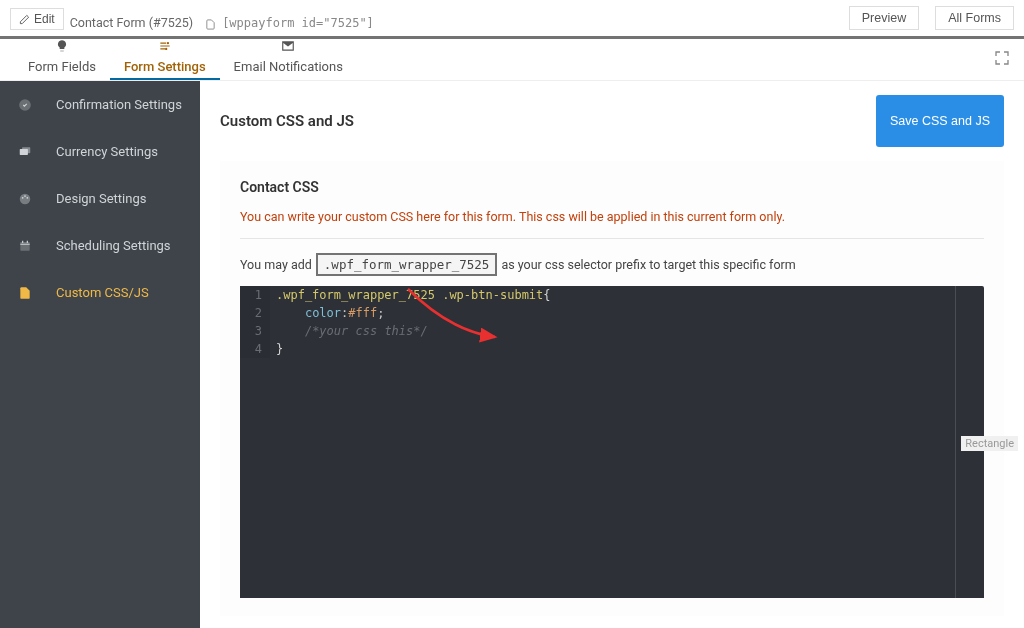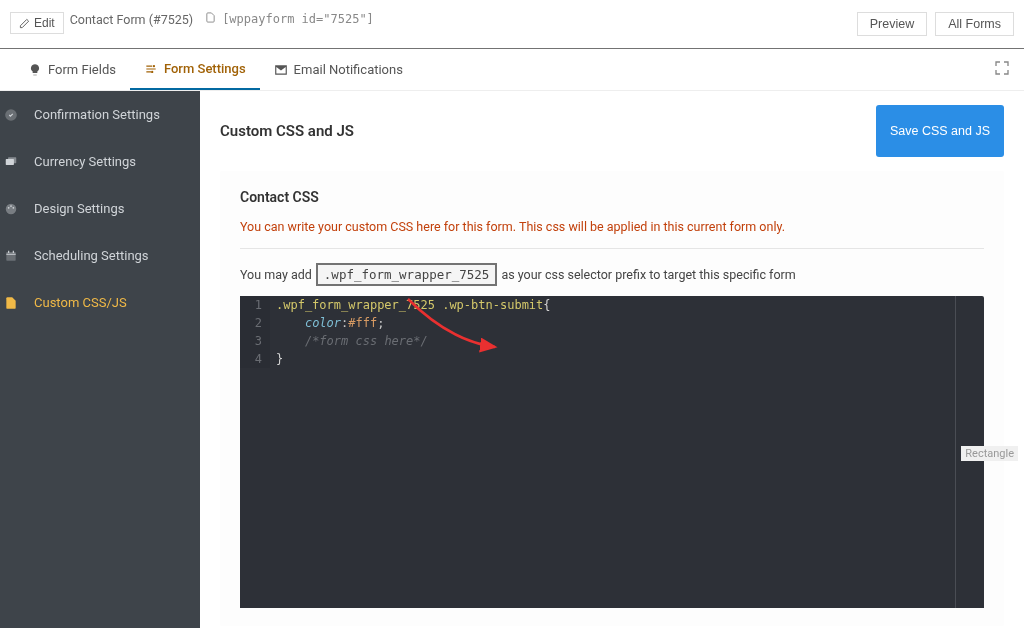--- a/index.html
+++ b/index.html
@@ -1,35 +1,35 @@
 <!DOCTYPE html>
 <html><head>
 <meta charset="utf-8">
 <style>
 * { margin: 0; padding: 0; box-sizing: border-box; }
 body { font-family: -apple-system, BlinkMacSystemFont, "Segoe UI", Roboto, sans-serif; font-size: 13px; color: #333; background: #fff; width: 1024px; height: 628px; overflow: hidden; }
 
-.topbar { display: flex; align-items: flex-start; padding: 12px 10px; border-bottom: 1px solid #737373; gap: 6px; }
+.topbar { display: flex; align-items: flex-end; padding: 6px 10px; border-bottom: 3px solid #737373; gap: 6px; }
 .edit-btn { display: inline-flex; align-items: center; gap: 4px; border: 1px solid #ddd; background: #fff; padding: 3px 8px; font-size: 12px; color: #555; cursor: pointer; }
 .edit-btn svg, .shortcode-icon svg { width: 11px; height: 11px; }
 .form-title { color: #666; font-size: 12.5px; }
 .shortcode-icon { display: inline-flex; align-items: center; color: #888; margin-left: 6px; }
 .shortcode { color: #888; font-family: monospace; font-size: 12px; }
-.top-right { margin-left: auto; display: flex; gap: 8px; }
+.top-right { margin-left: auto; display: flex; gap: 16px; }
 .btn-outline { border: 1px solid #ddd; background: #fff; padding: 4px 12px; font-size: 12.5px; color: #555; cursor: pointer; }
 
 .tabs { display: flex; align-items: center; padding: 0 14px; border-bottom: 1px solid #eee; height: 42px; }
-.tab { display: inline-flex; align-items: center; gap: 6px; padding: 0 14px; height: 100%; color: #555; font-size: 13px; cursor: pointer; }
+.tab { display: inline-flex; align-items: center; gap: 6px; padding: 0 14px; height: 100%; color: #555; font-size: 13px; cursor: pointer; flex-direction: column; }
 .tab.active { color: #a16207; border-bottom: 2px solid #0369a1; font-weight: 500; }
 .tab svg { width: 14px; height: 14px; }
 .expand-icon { margin-left: auto; color: #888; cursor: pointer; }
 
 .body { display: flex; height: calc(100% - 77px); }
 .sidebar { width: 200px; background: #3e444a; color: #ddd; padding-top: 0; }
-.side-item { display: flex; align-items: center; gap: 16px; padding: 16px 4px; font-size: 13px; color: #d0d4d8; cursor: pointer; }
+.side-item { display: flex; align-items: center; gap: 24px; padding: 16px 18px; font-size: 13px; color: #d0d4d8; cursor: pointer; }
 .side-item.active { color: #f0b947; }
 .side-item svg { width: 14px; height: 14px; flex-shrink: 0; }
 
 .content { flex: 1; overflow-y: auto; position: relative; }
 .content-header { display: flex; align-items: center; padding: 14px 20px; }
 .content-header h2 { font-size: 15px; font-weight: 600; color: #333; }
 .btn-primary { margin-left: auto; background: #2b8ee6; color: #fff; border: none; padding: 19px 14px; font-size: 12.5px; border-radius: 3px; cursor: pointer; }
 
 .section { background: #fdfdfd; margin: 0 20px 18px; padding: 18px 20px; border-radius: 2px; }
 .section h3 { font-size: 14px; font-weight: 600; color: #333; margin-bottom: 14px; }
@@ -38,21 +38,21 @@
 
 .prefix-line { font-size: 12.5px; color: #444; margin-bottom: 10px; display: flex; align-items: center; gap: 4px; }
 .code-chip { font-family: monospace; background: #f5f5f5; padding: 2px 6px; border: 2px solid #737373; }
 
 .editor { background: #2d3037; border-radius: 2px; font-family: Consolas, monospace; font-size: 12px; line-height: 1.5; position: relative; }
 .editor-ruler { position: absolute; top: 0; bottom: 0; left: 715px; width: 1px; background: #4a4d54; }
 .editor-line { display: flex; }
 .gutter { width: 30px; text-align: right; padding-right: 8px; color: #6a6d73; background: #2a2d34; user-select: none; }
 .code { flex: 1; padding: 0 6px; color: #c8c8c8; white-space: pre; }
 .tok-sel { color: #d4c86a; }
-.tok-prop { color: #7fbfd6; font-style: italic; }
+.tok-prop { color: #7fbfd6; }
 .tok-val { color: #d89b63; }
 .tok-comment { color: #6a6d73; font-style: italic; }
 .tok-brace { color: #d4d4d4; }
 .editor-pad { height: 240px; background: #2d3037; }
 
 .note-line { margin-top: 14px; padding: 4px; border: 2px solid #e93030; display: inline-block; font-size: 12.5px; color: #444; }
 .note-code { font-family: monospace; background: #eee; padding: 1px 5px; }
 
 .arrow { position: absolute; left: 200px; top: 200px; pointer-events: none; }
 .rect-label { position: absolute; right: 6px; top: 355px; background: #f0f0f0; color: #999; font-size: 11px; padding: 1px 4px; }
@@ -169,21 +169,21 @@
         <div class="editor-line">
             <span class="gutter">1</span>
             <span class="code"><span class="tok-sel">.wpf_form_wrapper_7525 .wp-btn-submit</span><span class="tok-brace">{</span></span>
           </div>
         <div class="editor-line">
             <span class="gutter">2</span>
             <span class="code">    <span class="tok-prop">color</span><span>:</span><span class="tok-val">#fff</span><span>;</span></span>
           </div>
         <div class="editor-line">
             <span class="gutter">3</span>
-            <span class="code">    <span class="tok-comment">/*form css here*/</span></span>
+            <span class="code">    <span class="tok-comment">/*your css this*/</span></span>
           </div>
         <div class="editor-line">
             <span class="gutter">4</span>
             <span class="code"><span class="tok-brace">}</span></span>
           </div>
         <div class="editor-pad"></div>
       </div>
 
     </div>
 

